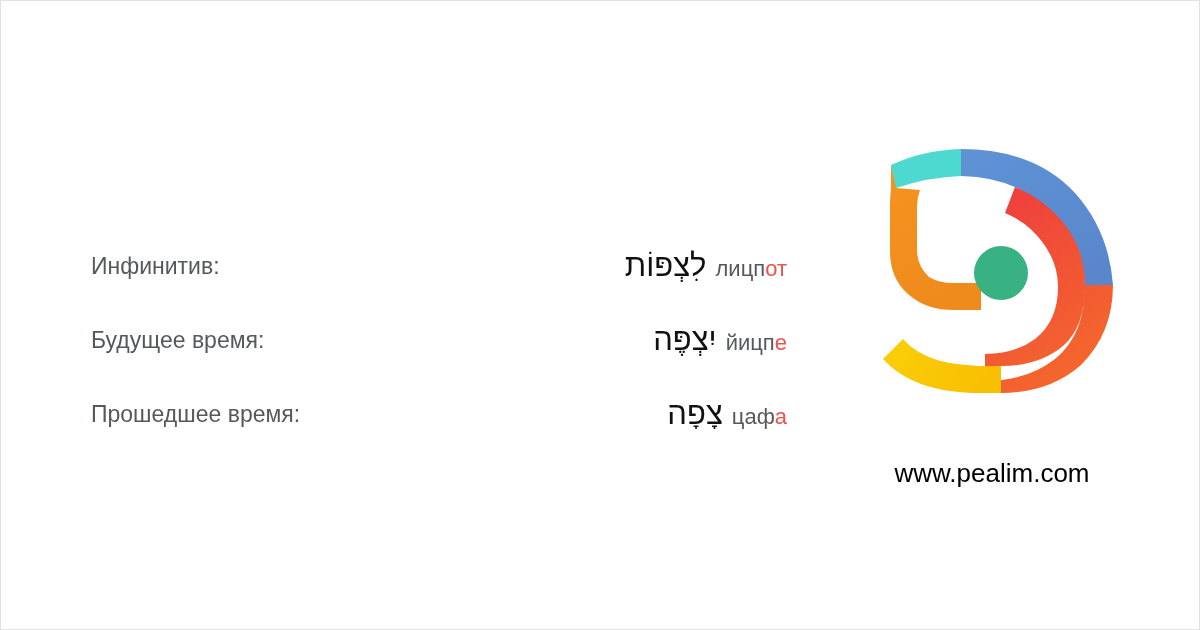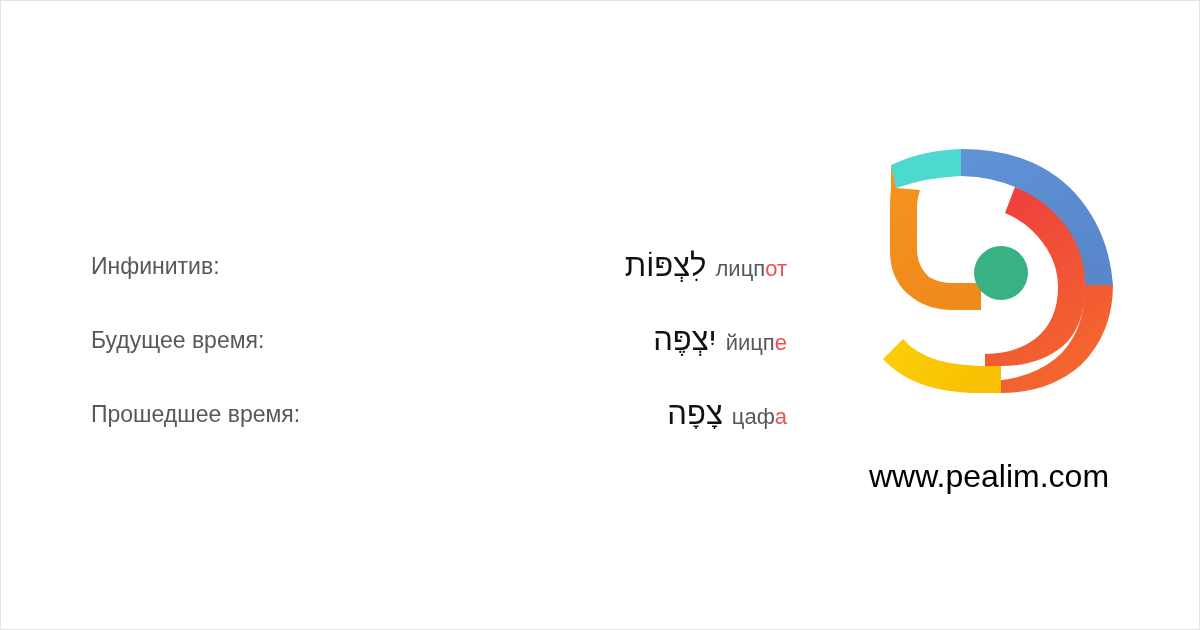--- a/index.html
+++ b/index.html
@@ -112,22 +112,22 @@
     display: block;
     width: 100%;
     height: 100%;
   }
 
   .site-url {
     position: absolute;
     left: 868px;
     top: 457px;
     width: 246px;
-    text-align: left;
-    font-size: 32px;
+    text-align: center;
+    font-size: 26px;
     color: #000000;
     white-space: nowrap;
   }
 </style>
 </head>
 <body>
 
 <div class="card">
 
 

